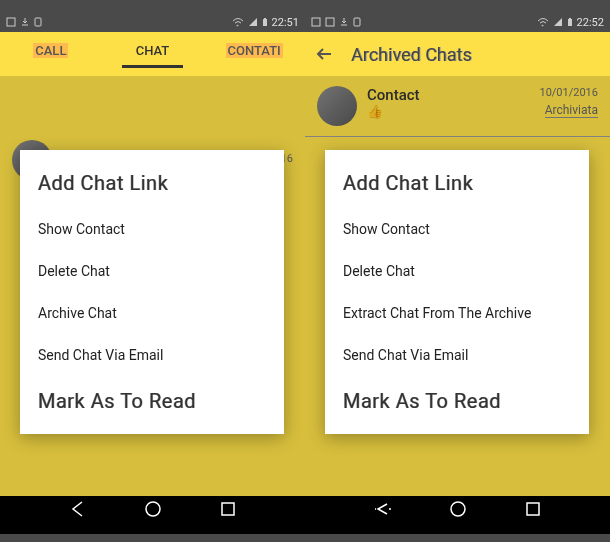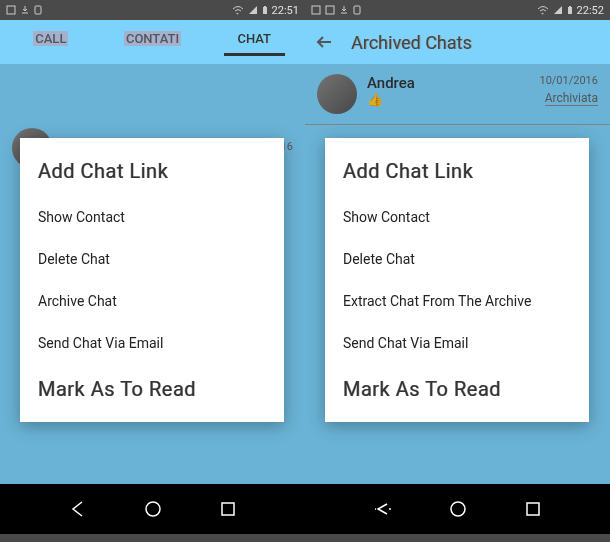--- a/index.html
+++ b/index.html
@@ -1,18 +1,18 @@
 <!DOCTYPE html>
 <html><head>
   <meta charset="utf-8">
   <style>
     * { margin: 0; padding: 0; box-sizing: border-box; }
     body { font-family: Roboto, Arial, sans-serif; background: #4a4a4a; width: 610px; height: 542px; overflow: hidden; position: relative; }
     .screens { display: flex; width: 610px; height: 484px; }
-    .screen { width: 305px; height: 484px; background: #7dd3fc; position: relative; overflow: hidden; }
+    .screen { width: 305px; height: 484px; background: #fde047; position: relative; overflow: hidden; margin-top: 12px; }
     .status-bar { height: 20px; background: #4a4a4a; color: #e0e0e0; display: flex; justify-content: space-between; align-items: center; padding: 0 6px; font-size: 11px; }
     .status-left { display: flex; gap: 4px; align-items: center; }
     .status-right { display: flex; gap: 4px; align-items: center; }
     .status-icon { display: inline-flex; }
     .header { height: 44px; background: transparent; display: flex; align-items: center; padding: 0 10px; }
     .app-title { font-size: 20px; font-weight: 400; color: #3a3a3a; text-shadow: 1px 0 0 #888, -1px 0 0 #888; flex: 1; }
     .header-icons { display: flex; gap: 20px; align-items: center; }
     .header-icon { width: 20px; height: 20px; display: flex; align-items: center; justify-content: center; color: #555; }
     .back-arrow { margin-right: 16px; color: #555; }
     .page-title { font-size: 18px; color: #444; text-shadow: 1px 0 0 #999; }
@@ -84,25 +84,25 @@
           </span>
         <span>22:51</span>
       </div>
     </div>
 
 
     <div class="tabs">
       <div class="tab">
           <span class="hl">CALL</span>
         </div>
+      <div class="tab active">
+          <span>Chat</span>
+        </div>
       <div class="tab">
           <span class="hl">CONTATI</span>
-        </div>
-      <div class="tab active">
-          <span>Chat</span>
         </div>
     </div>
 
     <div class="partial-row">
       <div class="avatar"></div>
       <div class="chat-info">
           <div class="chat-name">Sine</div>
         </div>
       <div class="chat-meta">
           <div class="chat-date">11/01/2016</div>
@@ -171,21 +171,21 @@
           <svg width="20" height="20" viewBox="0 0 20 20">
             <path d="M16 10H4M8 5l-5 5 5 5" stroke="#555" stroke-width="2" fill="none"></path>
           </svg>
         </span>
       <span class="page-title">Archived Chats</span>
     </div>
 
     <div class="chat-row">
       <div class="avatar"></div>
       <div class="chat-info">
-        <div class="chat-name">Andrea</div>
+        <div class="chat-name">Contact</div>
         <div class="chat-sub">👍</div>
       </div>
       <div class="chat-meta">
         <div class="chat-date">10/01/2016</div>
         <span class="chat-badge">Archiviata</span>
       </div>
     </div>
 
     <div class="dim-bg" style="top:64px;"></div>
 

